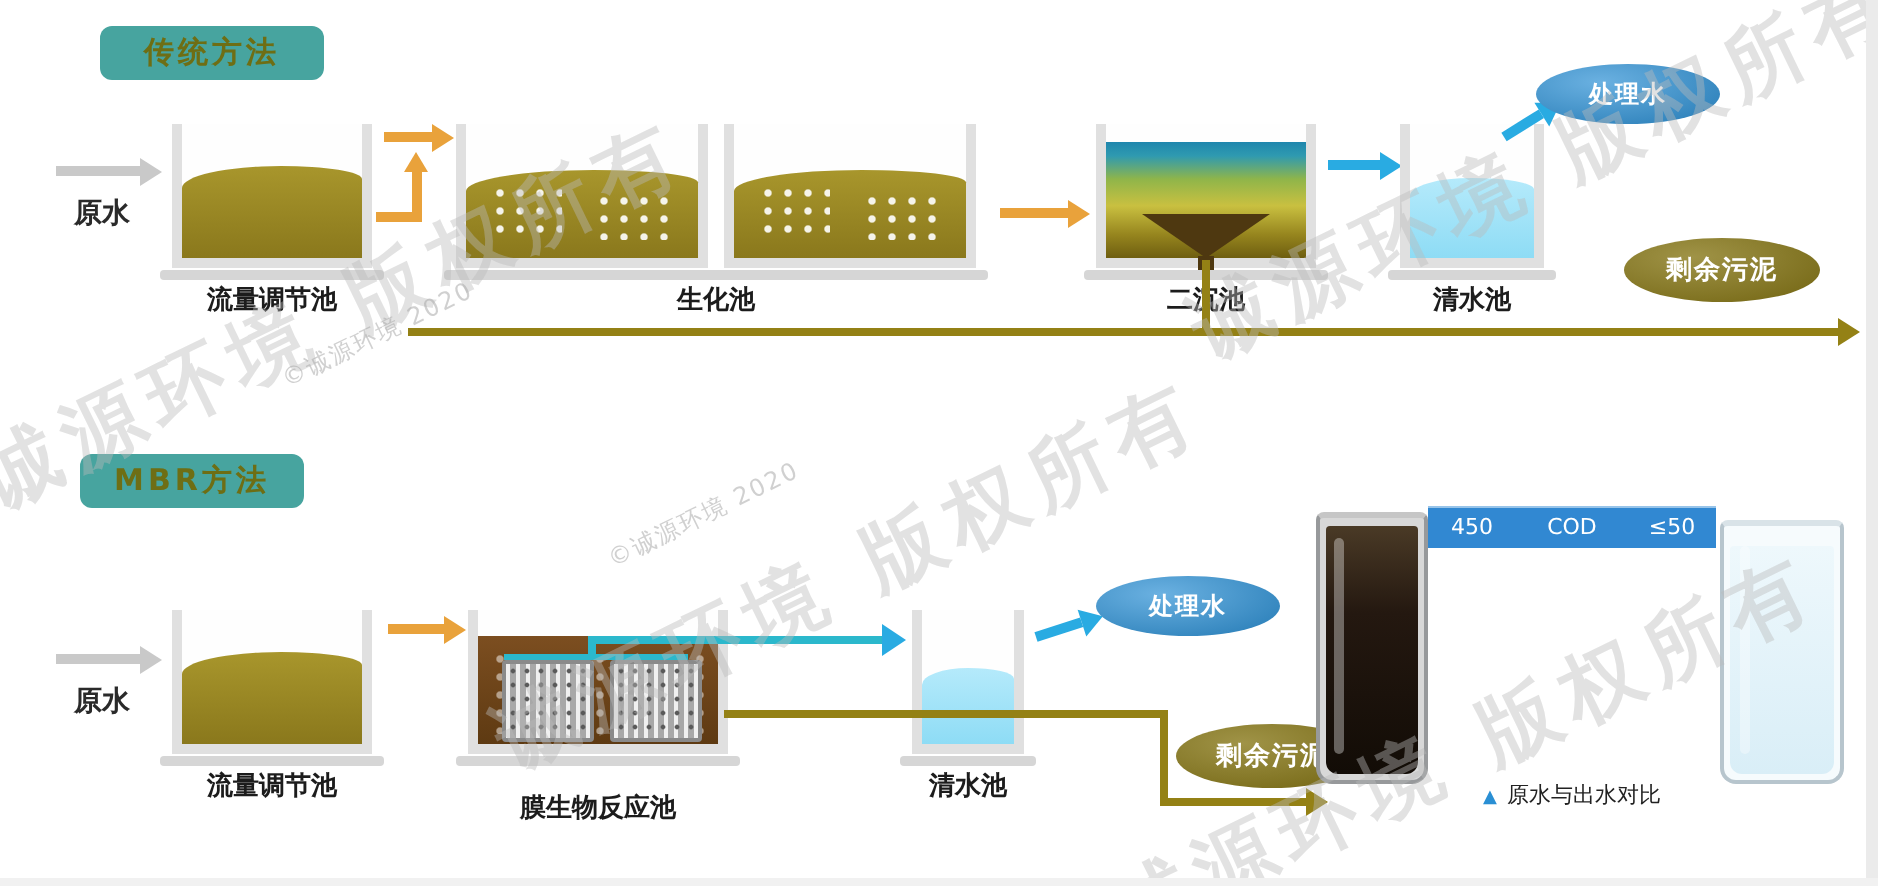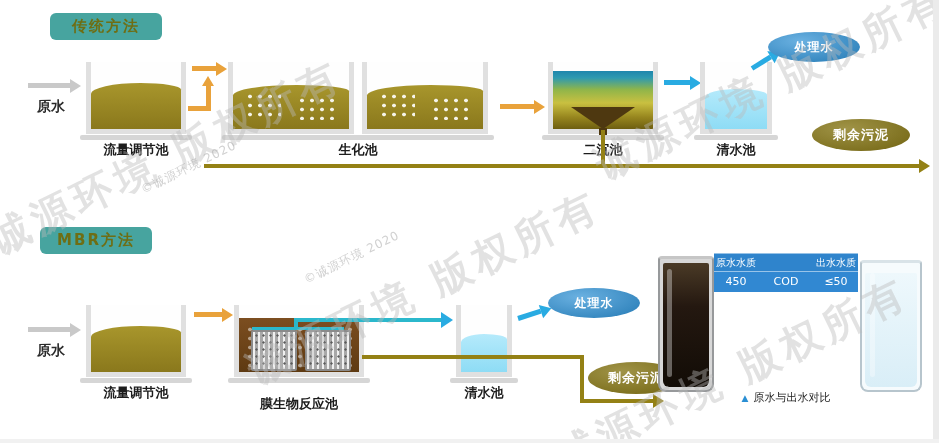--- a/index.html
+++ b/index.html
@@ -209,25 +209,20 @@
     <div class="pill olive" style="left:588px;top:362px;width:96px;height:32px;">剩余污泥</div>
   </div>
 
   <div>
     <div class="glass dark" style="left:658px;top:256px;width:56px;height:136px;">
       <div class="fill"></div>
       <div class="shine"></div>
     </div>
 
     <div class="qtable">
-      <div class="hrow">
-        <div class="cell">原水水质</div>
-        <div class="cell"></div>
-        <div class="cell">出水水质</div>
-      </div>
       <div class="drow">
         <div class="cell">450</div>
         <div class="cell">COD</div>
         <div class="cell">≤50</div>
       </div>
     </div>
 
     <div class="glass clear" style="left:860px;top:260px;width:62px;height:132px;">
       <div class="fill"></div>
       <div class="shine"></div>

